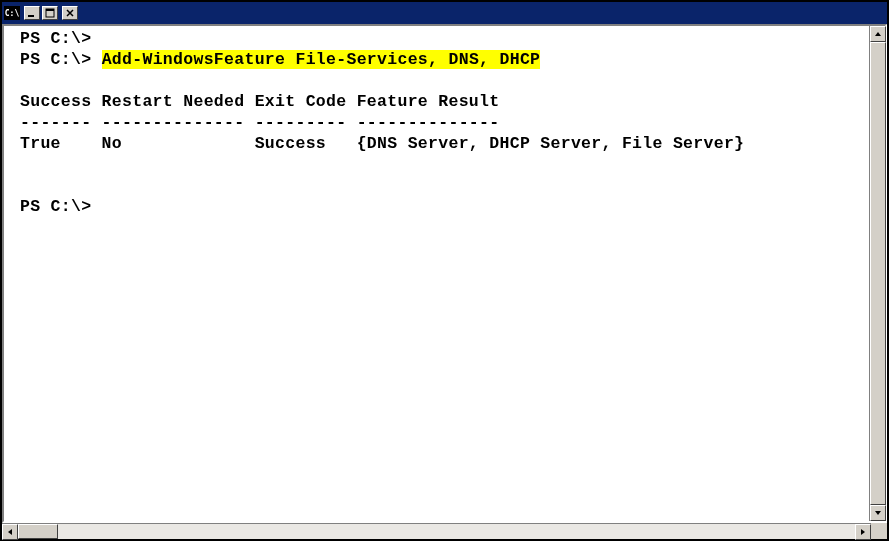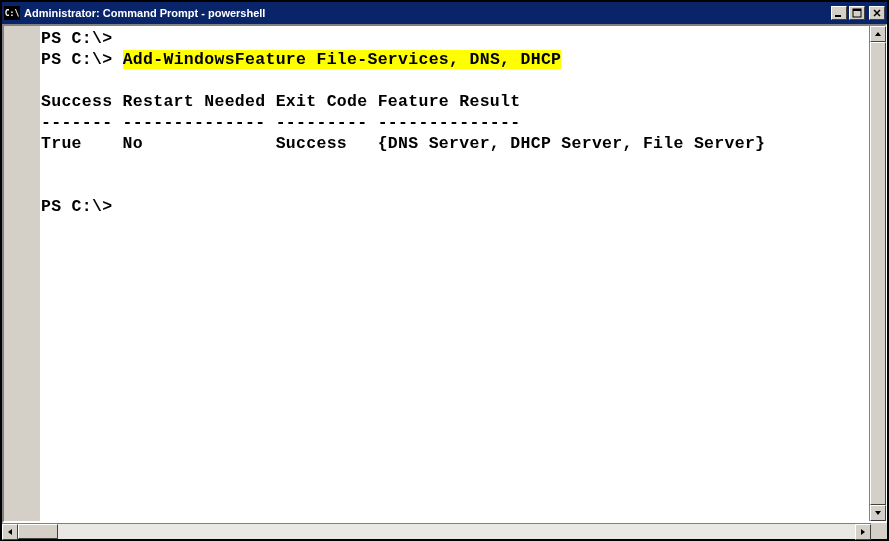--- a/index.html
+++ b/index.html
@@ -92,26 +92,25 @@
       border-color: #808080 #fff #fff #808080;
     }
     
     .terminal {
       flex: 1;
       background: #fff;
       color: #000;
       font-family: "Courier New", monospace;
       font-size: 16.5px;
       line-height: 21px;
-      padding: 2px 1px;
+      padding: 2px 16px;
       overflow: hidden;
       white-space: pre;
       font-weight: bold;
       letter-spacing: 0.3px;
-      margin-left: 36px;
     }
     
     .terminal-line {
       white-space: pre;
     }
     
     .highlighted {
       background: #ffff00;
       text-align: right;
     }
@@ -209,21 +208,20 @@
       border-bottom: 3px solid transparent;
       border-left: 4px solid #000;
     }
   </style>
 </head>
 <body>
 
 <div class="window">
   <div class="titlebar">
     <div class="titlebar-icon">C:\</div>
-    <div class="titlebar-text">Administrator: Command Prompt - powershell</div>
     <div class="window-controls">
       <div class="window-btn">
         <svg viewBox="0 0 10 10">
             <rect x="1" y="7" width="6" height="2" fill="#000"></rect>
           </svg>
       </div>
       <div class="window-btn">
         <svg viewBox="0 0 10 10">
             <rect x="1" y="1" width="8" height="8" fill="none" stroke="#000" stroke-width="1"></rect>
             <rect x="1" y="1" width="8" height="2" fill="#000"></rect>

